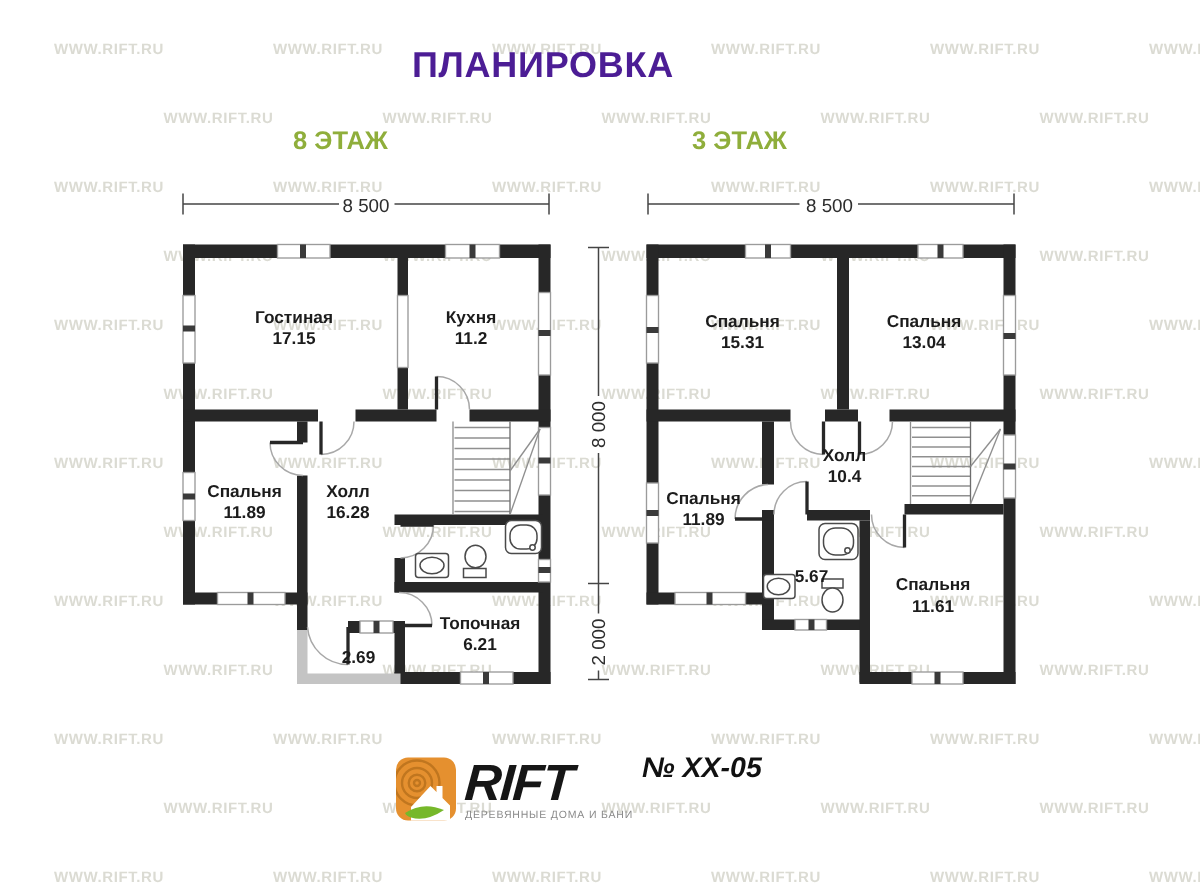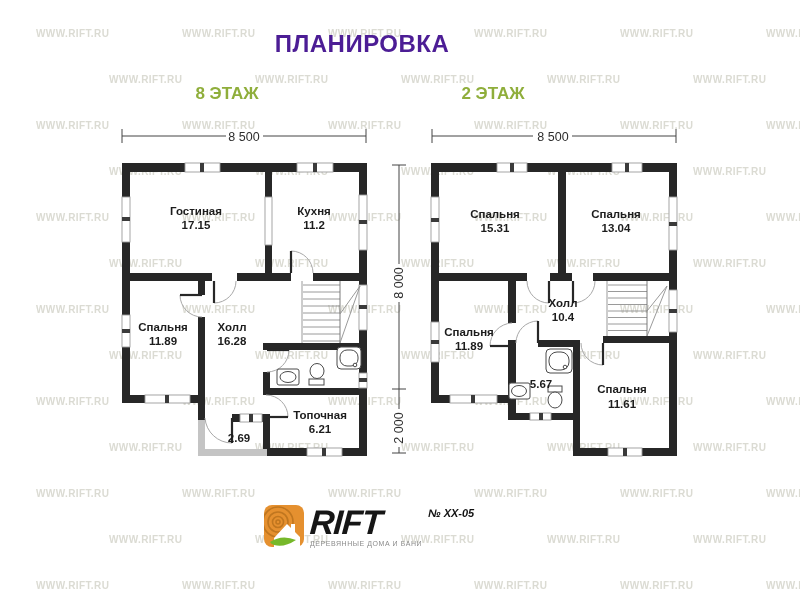--- a/index.html
+++ b/index.html
@@ -32,21 +32,21 @@
   .footer{position:absolute;left:264px;top:504px;z-index:2;display:flex;align-items:flex-start;}
   .logo-icon{width:40px;height:44px;display:block;}
   .logo-text-col{margin-left:6px;}
   .brand{
     font-size:34px;line-height:36px;font-weight:bold;font-style:italic;
     color:#161616;letter-spacing:-1px;transform:skewX(-4deg);
   }
   .tagline{font-size:7px;color:#8b8b8b;letter-spacing:.55px;margin-top:0;white-space:nowrap;}
   .project-info{
     position:absolute;left:420px;top:503px;z-index:2;
-    font-style:italic;font-weight:bold;font-size:11px;line-height:20px;color:#111;
+    font-style:italic;font-weight:bold;font-size:19px;line-height:20px;color:#111;
     white-space:nowrap;
   }
   .project-info .line1{padding-left:8px;}
 </style>
 </head>
 <body>
 
 <div class="canvas">
 
   <div class="wm-layer">
@@ -392,21 +392,21 @@
         <text class="room-area" x="563" y="321">10.4</text>
         <text class="room-area" x="541" y="388">5.67</text>
         <text class="room-name" x="622" y="393">Спальня</text>
         <text class="room-area" x="622" y="408">11.61</text>
       </g>
     </g>
   </svg>
 
   <div class="page-title">ПЛАНИРОВКА</div>
   <div class="floor-label f1">8 ЭТАЖ</div>
-  <div class="floor-label f2">2 ЭТАЖ</div>
+  <div class="floor-label f2">3 ЭТАЖ</div>
 
   <div class="footer">
     <svg class="logo-icon" viewBox="0 0 40 44">
       <rect x="0" y="1" width="40" height="42" rx="8" fill="#e5902f"></rect>
       <g stroke="#c0761f" stroke-width="1.6" fill="none">
         <circle cx="14" cy="18" r="15"></circle>
         <circle cx="14" cy="18" r="10"></circle>
         <circle cx="14" cy="18" r="5.5"></circle>
         <circle cx="14" cy="18" r="2"></circle>
       </g>

